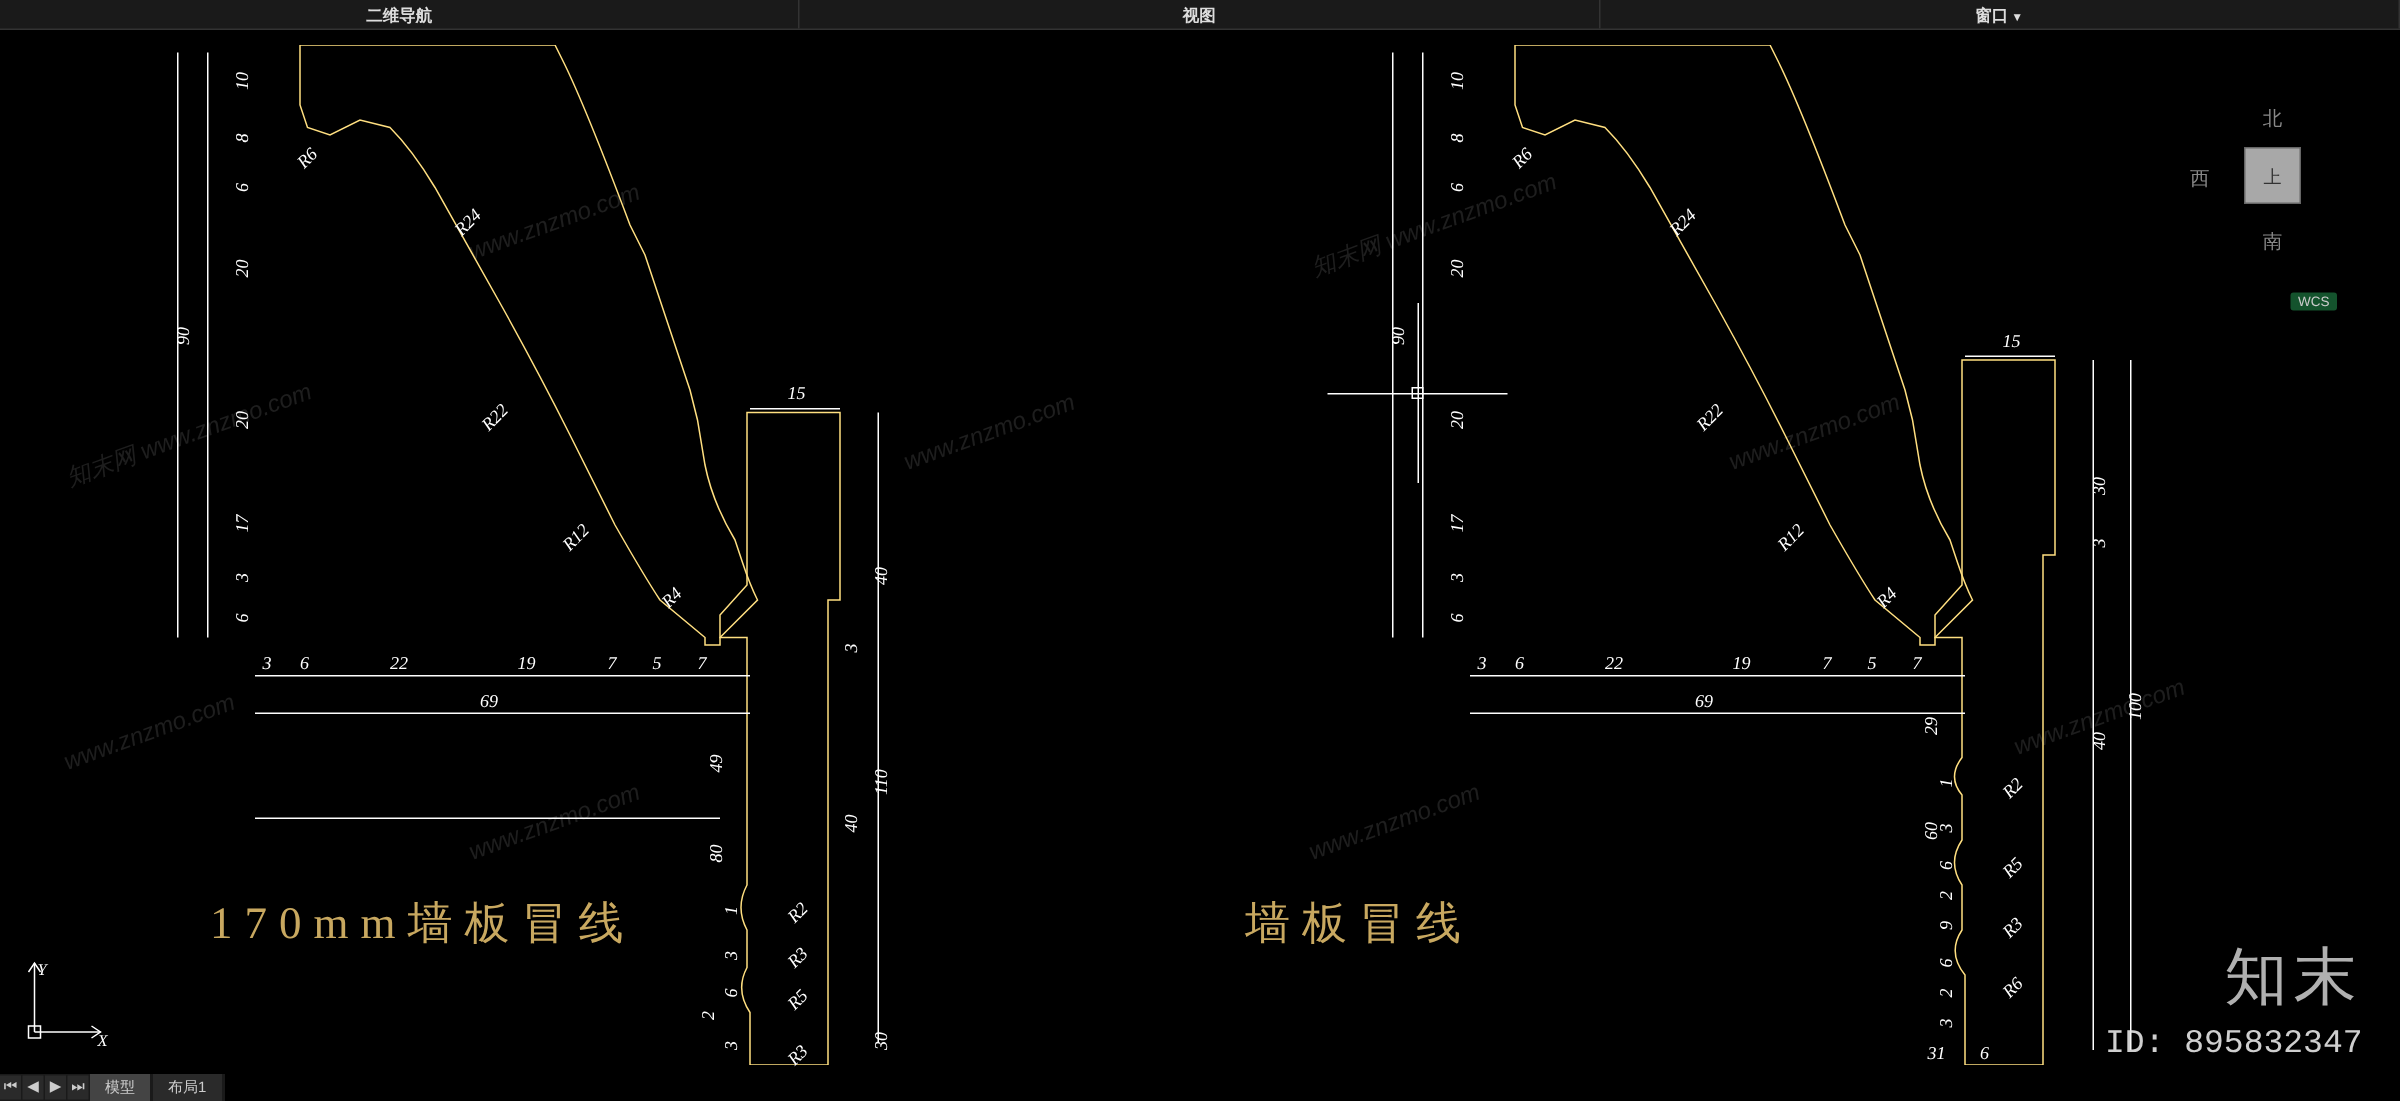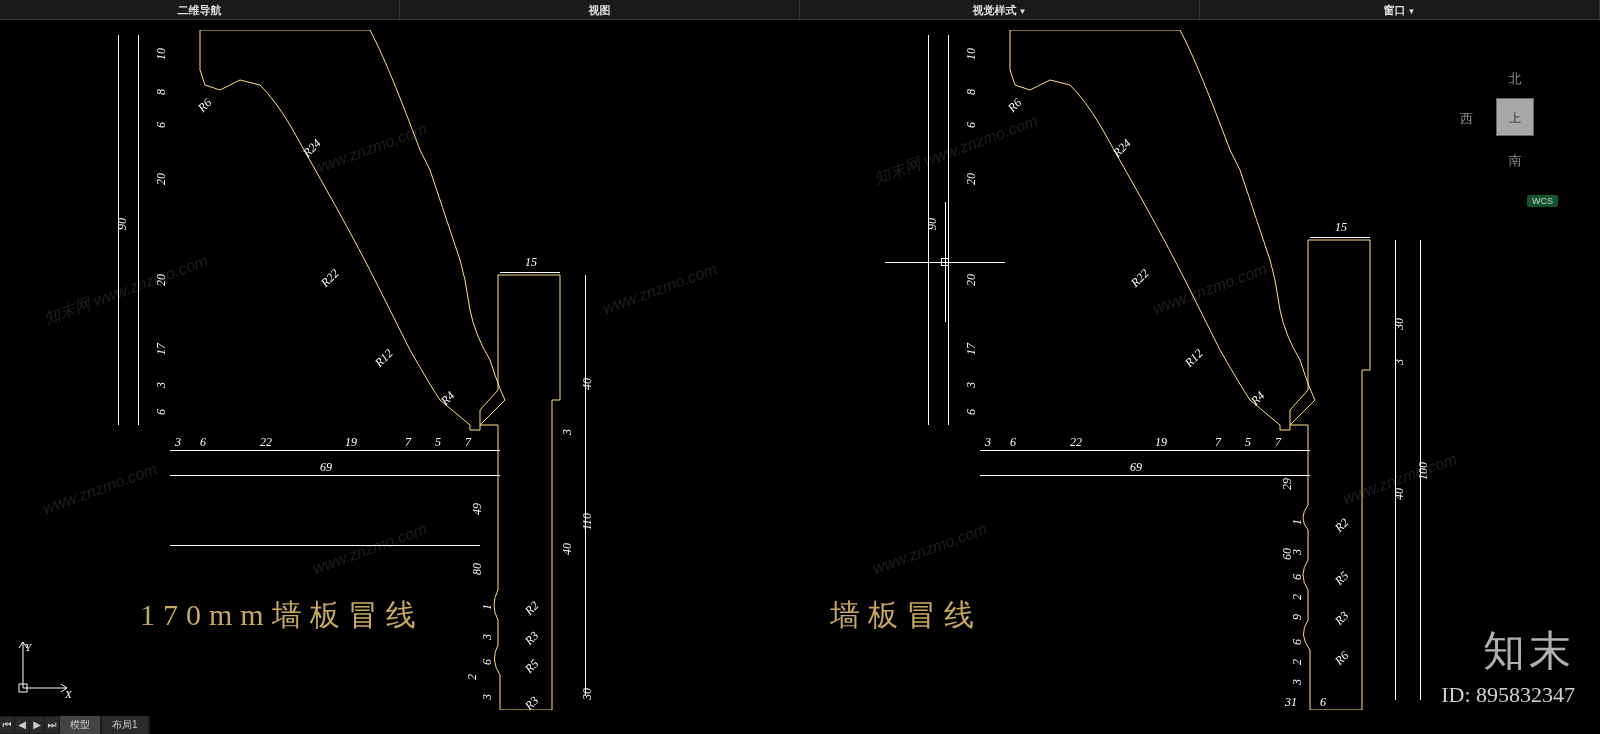--- a/index.html
+++ b/index.html
@@ -35,33 +35,32 @@
   .viewcube { position: absolute; right: 30px; top: 50px; width: 110px; height: 110px; color: #888; font-size: 13px; }
   .viewcube .dir { position: absolute; }
   .viewcube .north { top: 0; left: 50%; transform: translateX(-50%); }
   .viewcube .west { top: 40px; left: 0; }
   .viewcube .south { bottom: 10px; left: 50%; transform: translateX(-50%); }
   .viewcube .cube { position: absolute; top: 28px; left: 36px; width: 38px; height: 38px; background: #a8a8a8; border: 1px solid #666; color: #333; font-size: 12px; text-align: center; line-height: 38px; cursor: pointer; }
   .wcs-badge { position: absolute; right: 42px; top: 175px; background: #14532d; color: #ccc; font-size: 9px; padding: 1px 5px; border-radius: 2px; }
   
   .wm { position: absolute; color: rgba(120,120,120,0.25); font-size: 16px; transform: rotate(-20deg); pointer-events: none; font-style: italic; }
   .brand-wm { position: absolute; right: 25px; bottom: 35px; color: rgba(220,220,220,0.8); font-size: 42px; font-family: "SimHei", sans-serif; letter-spacing: 4px; }
-  .id-wm { position: absolute; right: 25px; bottom: 6px; color: rgba(230,230,230,0.9); font-size: 22px; font-family: Liberation Serif, serif; }
+  .id-wm { position: absolute; right: 25px; bottom: 6px; color: rgba(230,230,230,0.9); font-size: 22px; font-family: Liberation Mono, monospace; }
   .crosshair { position: absolute; pointer-events: none; }
   .crosshair .h { position: absolute; width: 120px; height: 1px; background: #fff; left: -60px; top: 0; }
   .crosshair .v { position: absolute; width: 1px; height: 120px; background: #fff; left: 0; top: -60px; }
   .crosshair .box { position: absolute; width: 8px; height: 8px; border: 1px solid #fff; left: -4px; top: -4px; }
 </style>
 </head>
 <body>
 
 <div class="menubar">
   <div class="menu wide">二维导航</div>
   <div class="menu wide">视图</div>
-  <div class="menu wide"><span>视觉样式</span><span class="arrow">▼</span></div>
   <div class="menu wide"><span>窗口</span><span class="arrow">▼</span></div>
 </div>
 
 <div class="viewport-label">[-] [俯视] [二维线框]</div>
 
 <div class="drawing-area">
 
   <div class="wm" style="left:40px; top:260px;"><span>知末网</span> <span>www.znzmo.com</span></div>
   <div class="wm" style="left:310px; top:120px;">www.znzmo.com</div>
   <div class="wm" style="left:600px; top:260px;">www.znzmo.com</div>

